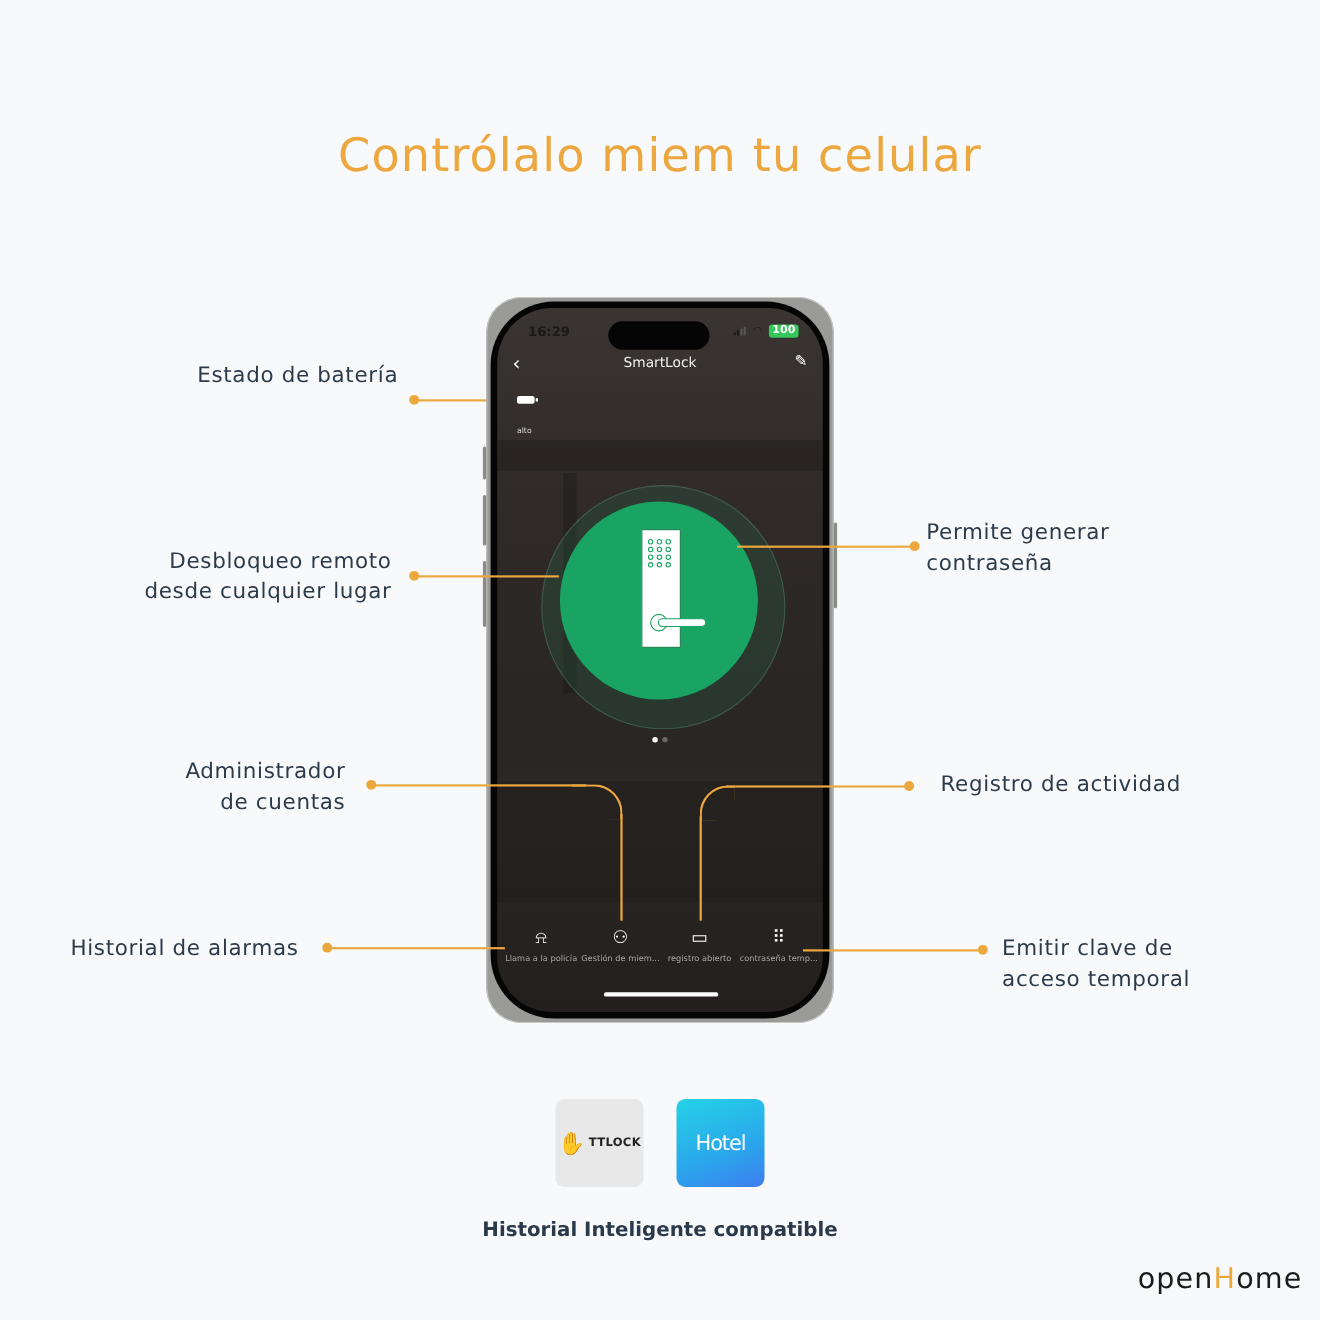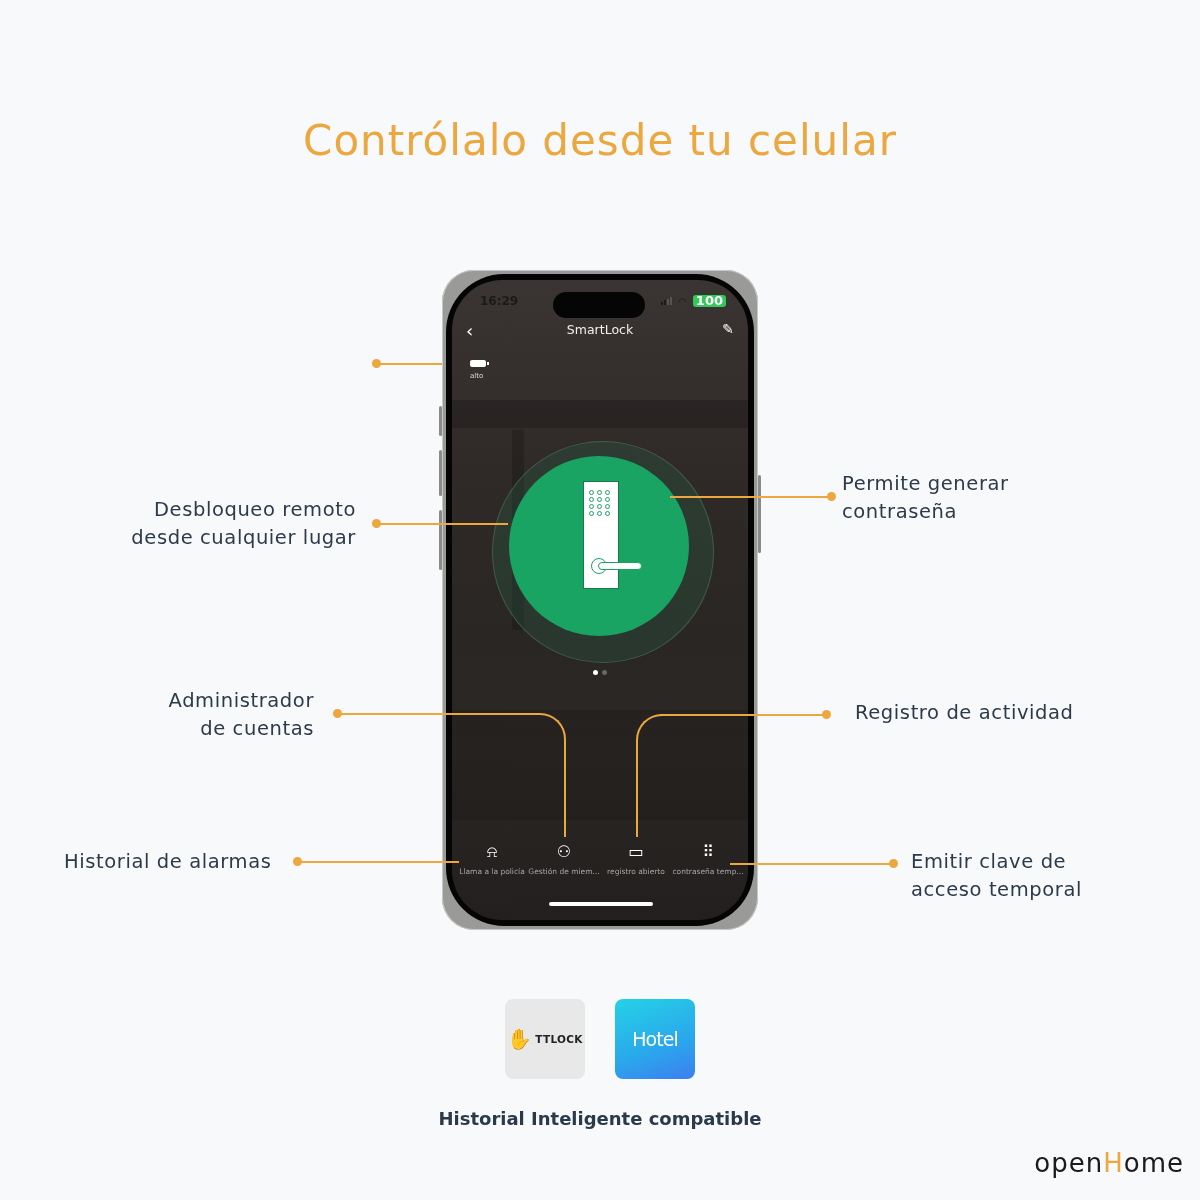--- a/index.html
+++ b/index.html
@@ -34,27 +34,27 @@
   }
   .bgshape { position:absolute; background:rgba(0,0,0,0.18); }
   .side-btn { position:absolute; width:3px; background:#8a8a88; border-radius:2px; }
   .island {
     position:absolute; left:101px; top:12px; width:92px; height:26px; border-radius:14px; background:#050505;
   }
   .status-time { position:absolute; left:28px; top:14px; font-size:12px; font-weight:bold; color:#1a1a1a; }
   .status-right { position:absolute; right:22px; top:15px; display:flex; align-items:center; gap:6px; }
   .signal { display:flex; gap:1px; align-items:flex-end; }
   .signal i { display:block; width:2px; background:#1a1a1a; }
-  .batt100 { background:#34c759; color:#fff; font-size:13px; font-weight:bold; padding:0 3px; border-radius:3px; line-height:12px; }
+  .batt100 { background:#34c759; color:#fff; font-size:10px; font-weight:bold; padding:0 3px; border-radius:3px; line-height:12px; }
   .nav-title { position:absolute; left:0; right:0; top:42px; text-align:center; color:#f0f0f0; font-size:12.5px; }
   .back { position:absolute; left:14px; top:40px; color:#fff; font-size:18px; }
   .edit { position:absolute; right:14px; top:41px; color:#fff; font-size:14px; }
   .lock-batt { position:absolute; left:18px; top:80px; width:16px; height:7px; background:#fff; border-radius:2px; }
   .lock-batt:after { content:""; position:absolute; right:-3px; top:2px; width:2px; height:3px; background:#fff; }
-  .lock-batt-txt { position:absolute; left:18px; top:92px; color:#ddd; font-size:7px; }
+  .lock-batt-txt { position:absolute; left:18px; top:108px; color:#ddd; font-size:7px; }
   .halo {
     position:absolute; left:40px; top:161px; width:220px; height:220px; border-radius:50%;
     background:rgba(40,120,80,0.22); border:1px solid rgba(120,200,160,0.25);
   }
   .circle {
     position:absolute; left:57px; top:176px; width:180px; height:180px; border-radius:50%; background:#1aa463;
   }
   .lock-plate {
     position:absolute; left:74px; top:25px; width:36px; height:108px; background:#fff; border:1px solid #157c4c; box-sizing:border-box;
   }
@@ -77,23 +77,24 @@
   .ttlock .txt { font-size:10.5px; font-weight:bold; color:#222; letter-spacing:0.3px; }
   .tthotel { left:615px; top:999px; background:linear-gradient(160deg,#25d2e6 0%, #2aa7ec 60%, #3d7ef0 100%); display:flex; align-items:center; justify-content:center; color:#fff; font-size:19px; letter-spacing:-1px; }
   .caption { position:absolute; left:0; width:1200px; top:1105px; text-align:center; font-weight:bold; font-size:18px; line-height:28px; color:#2b3a4b; }
   .caption span { display:block; }
   .brand { position:absolute; right:16px; top:1148px; font-size:26px; color:#1b1b1b; letter-spacing:1px; }
   .brand .h { color:#eca73f; }
 </style>
 </head>
 <body>
 
-<div class="title">Contrólalo desde tu celular</div>
+<div class="title">Contrólalo miem tu celular</div>
 
 <div class="label right" style="left:150px; top:327px; width:212px;">
+  <span>Estado de batería</span>
 </div>
 <div class="dot" style="left:372px; top:359px;"></div>
 <div class="hline" style="left:376px; top:363px; width:88px;"></div>
 
 <div class="label right" style="left:100px; top:496px; width:256px;">
   <span>Desbloqueo remoto</span>
   <span>desde cualquier lugar</span>
 </div>
 
 <div class="label right" style="left:110px; top:687px; width:204px;">

